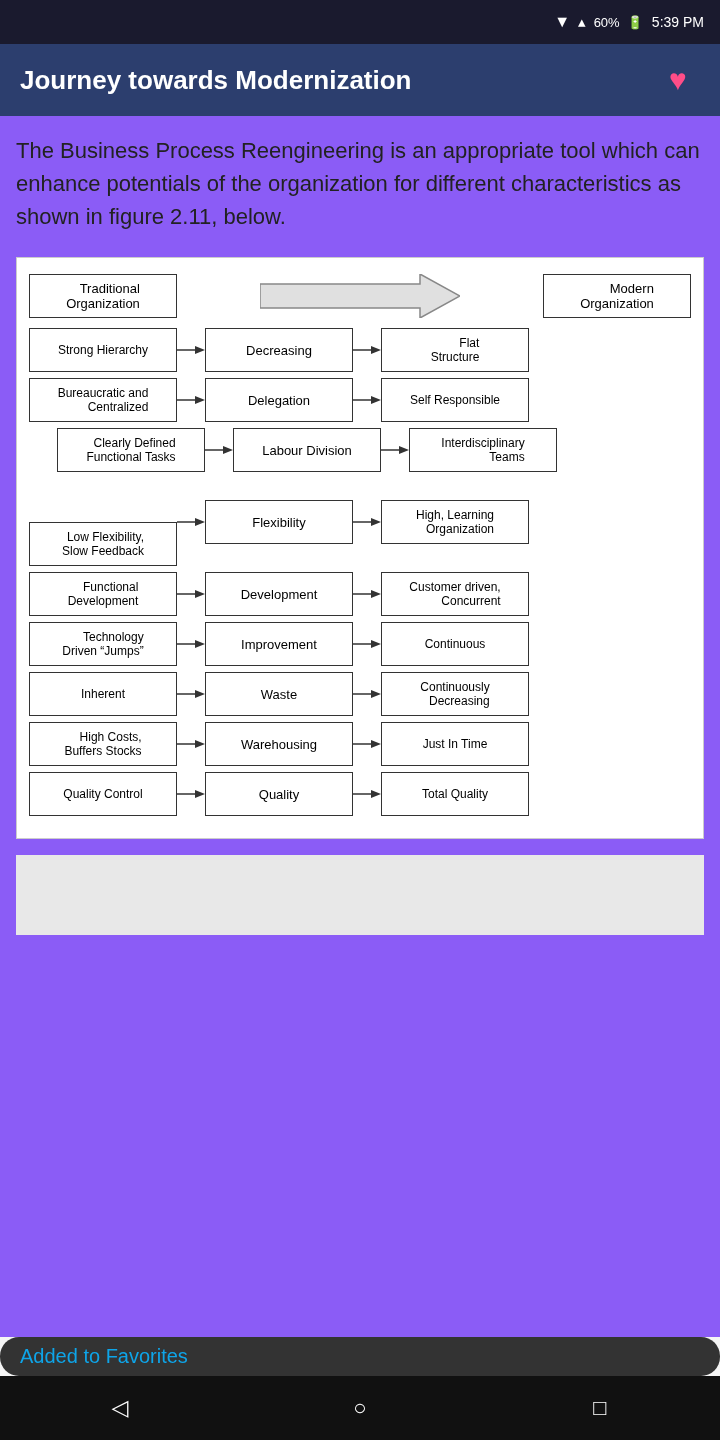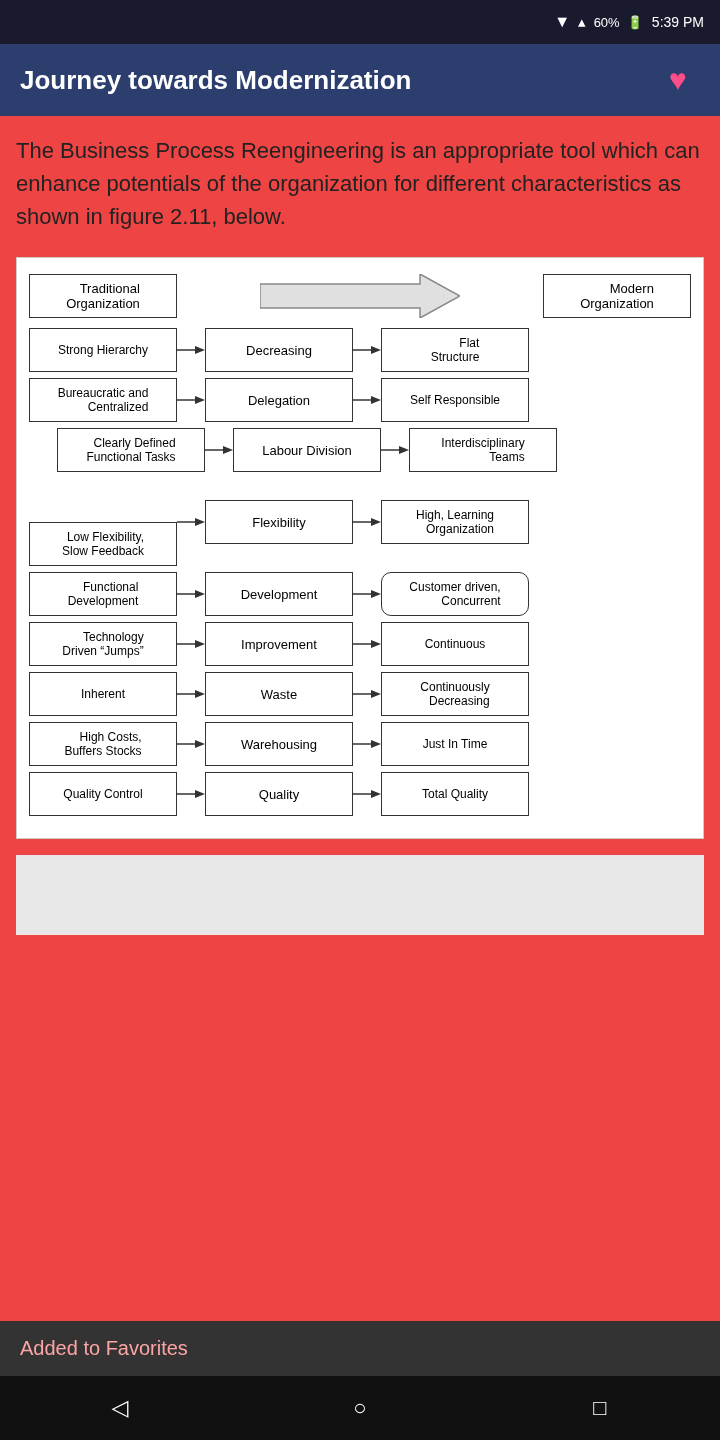--- a/index.html
+++ b/index.html
@@ -52,21 +52,21 @@
       height: 44px;
       display: flex;
       align-items: center;
       justify-content: center;
       font-size: 30px;
       color: #ff4d88;
     }
 
     
     .content {
-      background: #ef4444;
+      background: #8b5cf6;
       flex: 1;
       padding: 18px 16px 0 16px;
     }
 
     .intro-text {
       font-size: 22px;
       line-height: 1.5;
       color: #222;
       margin-bottom: 24px;
     }
@@ -154,24 +154,25 @@
       flex-shrink: 0;
     }
     .arrow-connector svg {
       width: 28px;
       height: 20px;
     }
 
     
     .toast {
       background: #333;
-      color: #fca5a5;
+      color: #0ea5e9;
       font-size: 20px;
-      padding: 16px 20px;
+      padding: 8px 20px;
       text-align: left;
+      border-radius: 19px;
     }
 
     
     .nav-bar {
       background: #111;
       height: 64px;
       display: flex;
       align-items: center;
       justify-content: space-around;
     }
@@ -313,21 +314,21 @@
       <polygon points="18,6 28,10 18,14" fill="#333"></polygon>
     </svg>
           </div>
           <div class="cell cell-mid" style="white-space: pre-line; font-size: 13px;">Development</div>
           <div class="arrow-connector">
             <svg viewBox="0 0 28 20" xmlns="http://www.w3.org/2000/svg">
       <line x1="0" y1="10" x2="20" y2="10" stroke="#333" stroke-width="1.5"></line>
       <polygon points="18,6 28,10 18,14" fill="#333"></polygon>
     </svg>
           </div>
-          <div class="cell cell-right" style="white-space: pre-line; font-size: 12px; border-radius: 10px;">Customer driven,
+          <div class="cell cell-right" style="white-space: pre-line; font-size: 12px;">Customer driven,
 Concurrent</div>
         </div>
         <div class="data-row">
           <div class="cell cell-left" style="white-space: pre-line; font-size: 12px;">Technology
 Driven “Jumps”</div>
           <div class="arrow-connector">
             <svg viewBox="0 0 28 20" xmlns="http://www.w3.org/2000/svg">
       <line x1="0" y1="10" x2="20" y2="10" stroke="#333" stroke-width="1.5"></line>
       <polygon points="18,6 28,10 18,14" fill="#333"></polygon>
     </svg>

